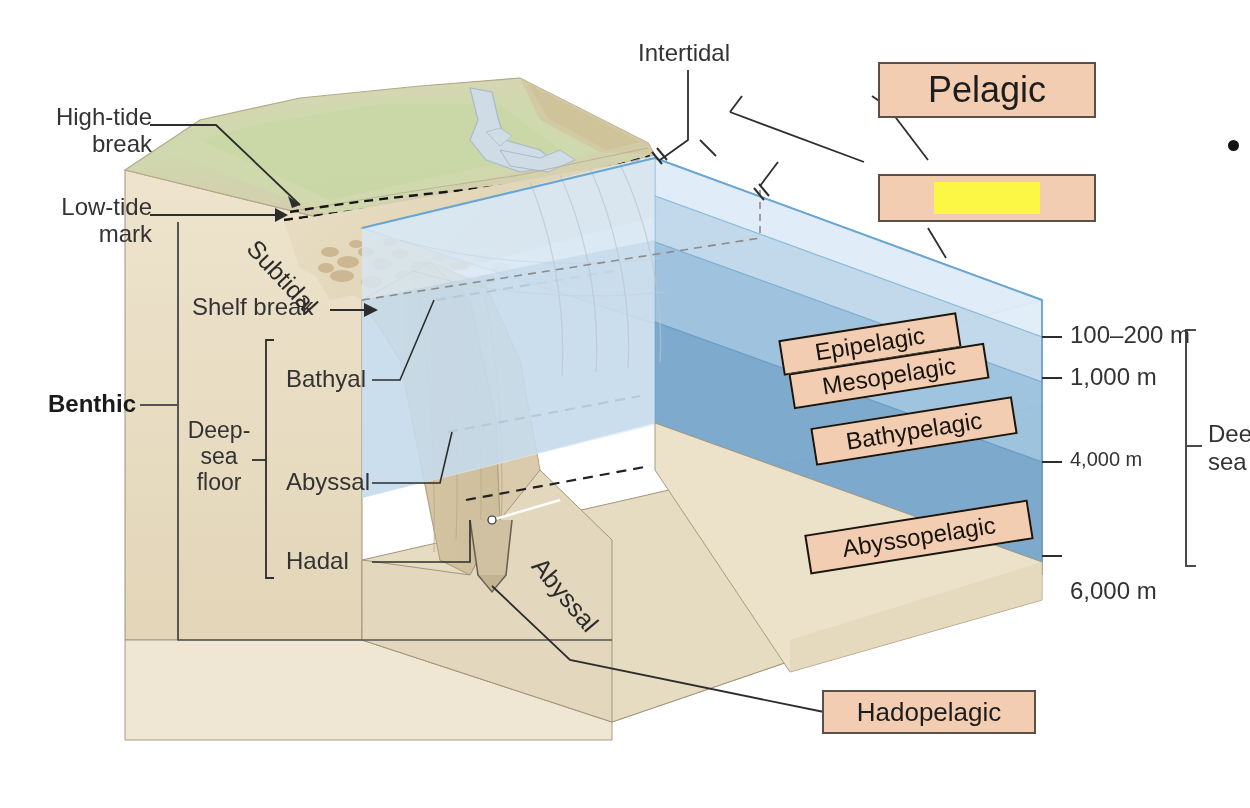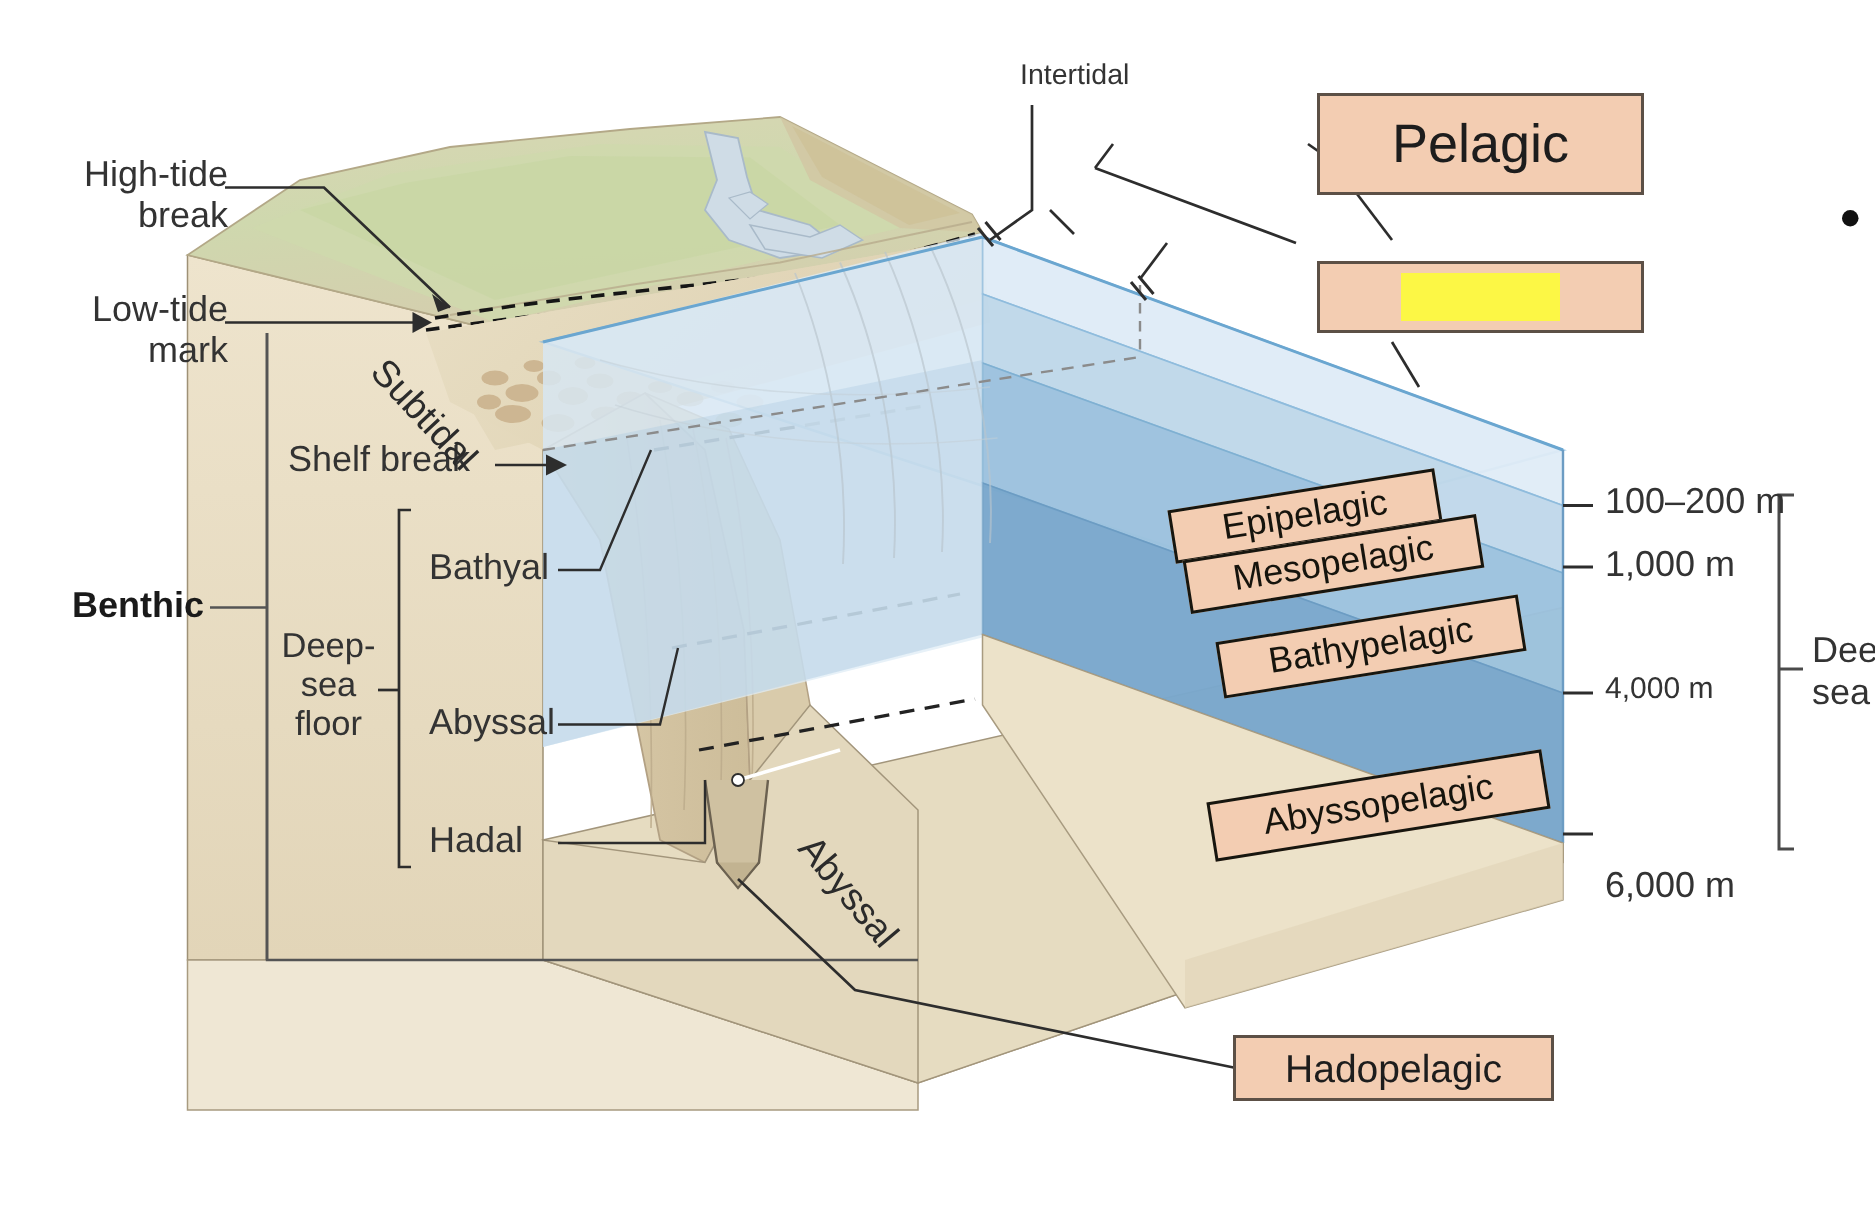--- a/index.html
+++ b/index.html
@@ -239,28 +239,28 @@
   <div class="lbl c" style="left:186px;top:418px;width:66px;font-size:23px;">Deep-
 sea
 floor</div>
 
   <div class="lbl" style="left:286px;top:366px;font-size:24px;">Bathyal</div>
 
   <div class="lbl" style="left:286px;top:469px;font-size:24px;">Abyssal</div>
 
   <div class="lbl" style="left:286px;top:548px;font-size:24px;">Hadal</div>
 
-  <div class="lbl" style="left:638px;top:40px;font-size:19px;margin-left:42px;">Intertidal</div>
+  <div class="lbl" style="left:638px;top:40px;font-size:24px;">Intertidal</div>
 
   <div class="rot" style="left:262px;top:234px;transform:rotate(47deg);font-size:25px;color:#2b2b2b;">Subtidal</div>
 
   <div class="rot" style="left:548px;top:552px;transform:rotate(50deg);font-size:25px;color:#2b2b2b;">Abyssal</div>
 
 
-  <div class="box" style="left:878px;top:62px;width:218px;height:68px;font-size:36px;">Pelagic</div>
+  <div class="box" style="left:878px;top:62px;width:218px;height:56px;font-size:36px;">Pelagic</div>
 
   <div class="box" style="left:878px;top:174px;width:218px;height:48px;font-size:28px;">
     <span class="hl">Oceanic</span>
   </div>
 
   <div class="box" style="left:822px;top:690px;width:214px;height:44px;font-size:26px;">Hadopelagic</div>
 
   <div class="tiltbox" style="left:780px;top:326px;width:180px;height:36px;font-size:24px;
               transform:rotate(-9deg);">Epipelagic</div>
 

